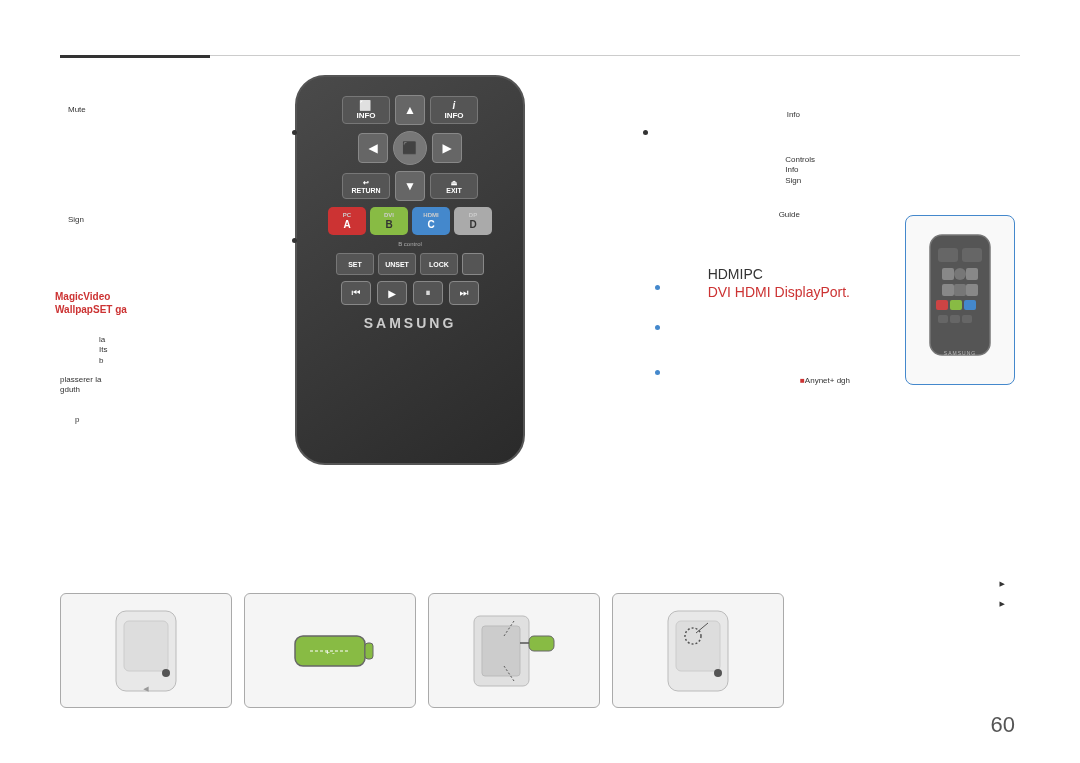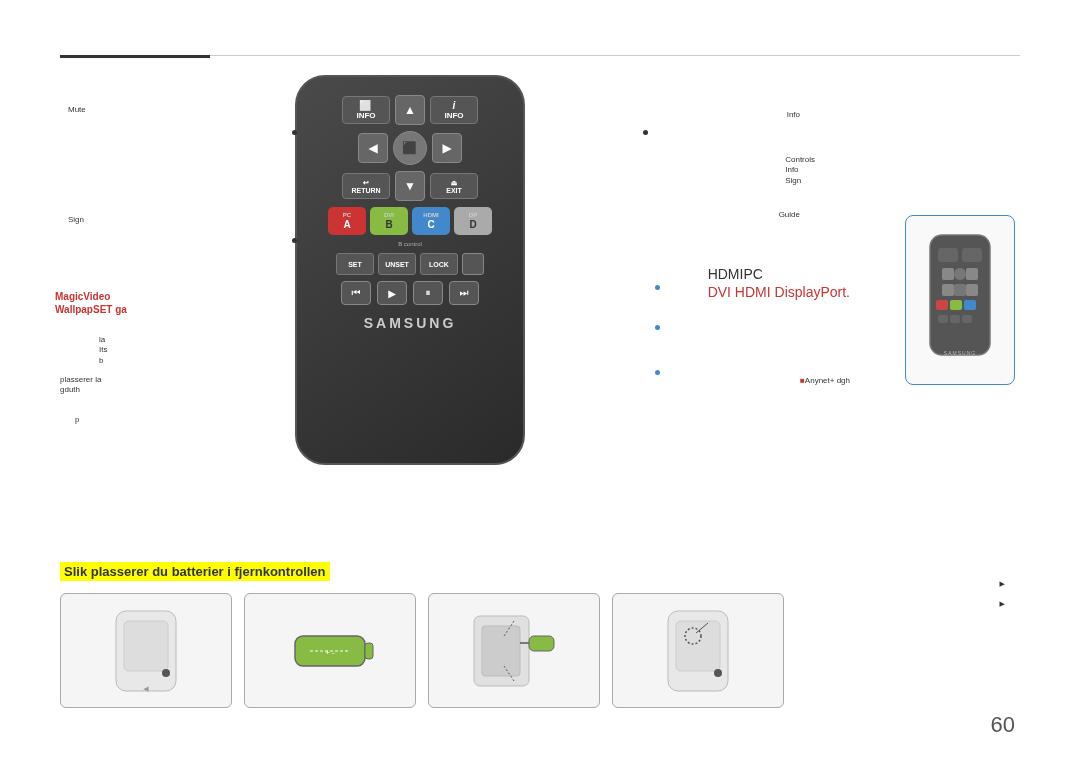--- a/index.html
+++ b/index.html
@@ -423,21 +423,20 @@
     <rect x="30" y="85" width="10" height="8" rx="2" fill="#666"></rect>
     <rect x="42" y="85" width="10" height="8" rx="2" fill="#666"></rect>
     <rect x="18" y="98" width="44" height="8" rx="2" fill="#555"></rect>
     <text x="40" y="125" text-anchor="middle" font-size="5" fill="#bbb" font-family="Arial" letter-spacing="1">SAMSUNG</text>
   </svg>
 </div>
 <div class="annotation" style="bottom:175px; right:75px; font-size:7px;">▶</div>
 <div class="annotation" style="bottom:155px; right:75px; font-size:7px;">▶</div>
 
 <div class="battery-section">
-  <div class="battery-title">Slik plasserer du batterier i fjernkontrollen</div>
   <div class="battery-images">
 
     <div class="battery-box">
       <svg width="120" height="100" viewBox="0 0 120 100">
         <rect x="30" y="10" width="60" height="80" rx="10" fill="#e8e8e8" stroke="#bbb" stroke-width="1"></rect>
         <rect x="38" y="20" width="44" height="50" rx="5" fill="#ddd" stroke="#ccc"></rect>
         <circle cx="80" cy="72" r="4" fill="#555"></circle>
         <text x="60" y="90" text-anchor="middle" font-size="7" fill="#999">◀</text>
       </svg>
     </div>

